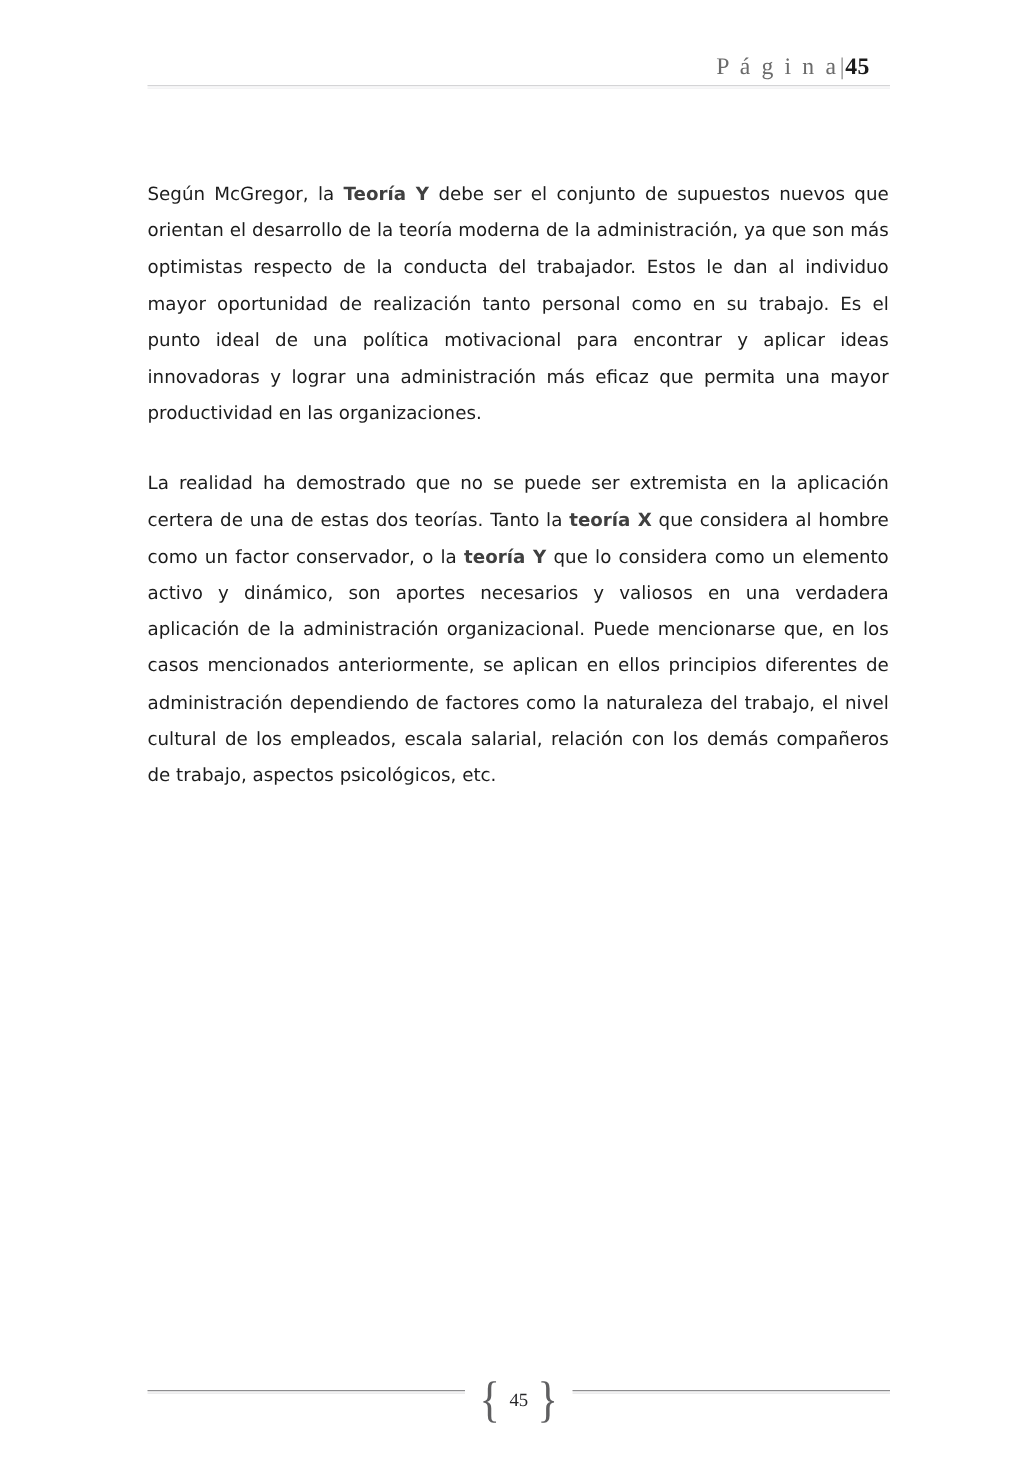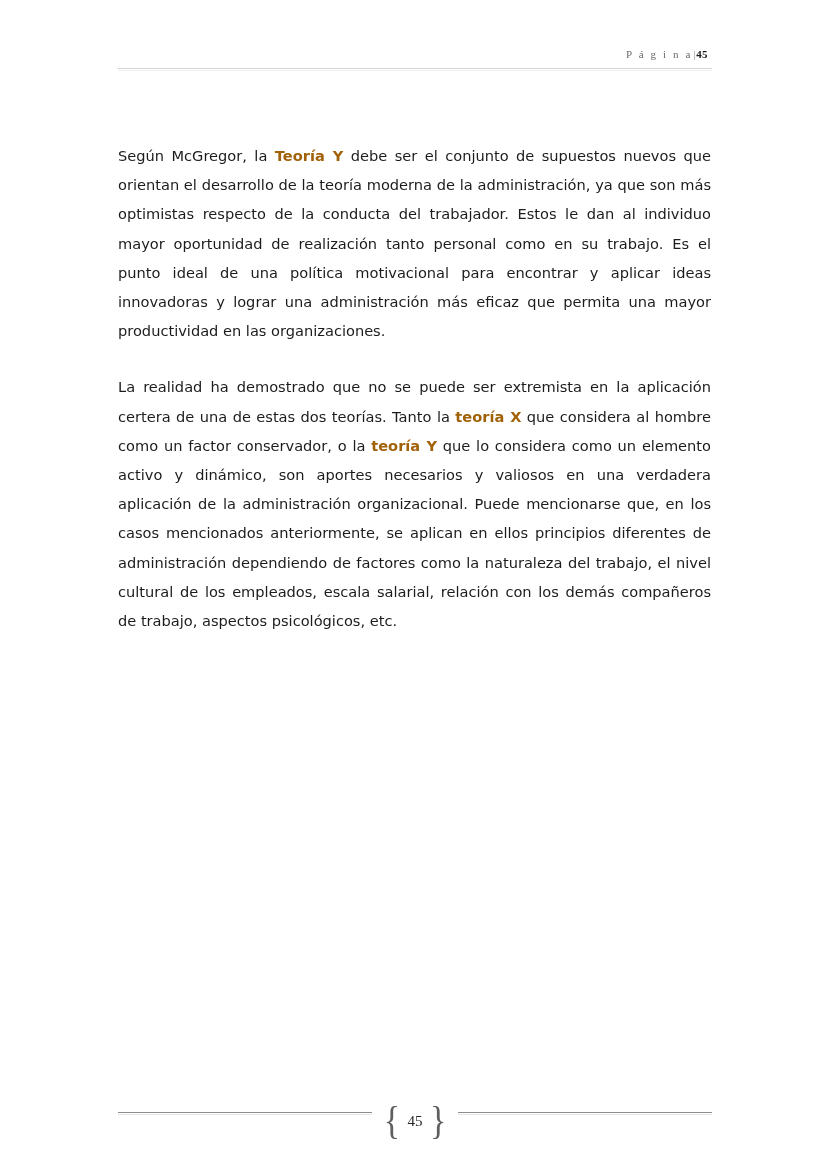--- a/index.html
+++ b/index.html
@@ -24,24 +24,24 @@
   
   .header {
     position: absolute;
     left: 118px;
     top: 44px;
     width: 594px;
     height: 30px;
   }
   .header-label {
     position: absolute;
-    right: 4px;
+    right: 16px;
     top: 0;
     font-family: "Liberation Serif", "DejaVu Serif", serif;
-    font-size: 11px;
+    font-size: 19px;
     line-height: 20px;
     white-space: nowrap;
     color: #6b6b6b;
     letter-spacing: 2.1px;
   }
   .header-label .pipe {
     letter-spacing: 0.5px;
     color: #8a8a8a;
     padding-left: 1px;
   }
@@ -83,21 +83,21 @@
     line-height: 29.2px;
     color: #1c1c1c;
     -webkit-hyphens: none;
     hyphens: none;
   }
   .para:last-child {
     margin-bottom: 18px;
   }
   .para b {
     font-weight: bold;
-    color: #a16207;
+    color: #404040;
   }
 
   
   .footer {
     position: absolute;
     left: 118px;
     top: 1100px;
     width: 594px;
     height: 48px;
   }

